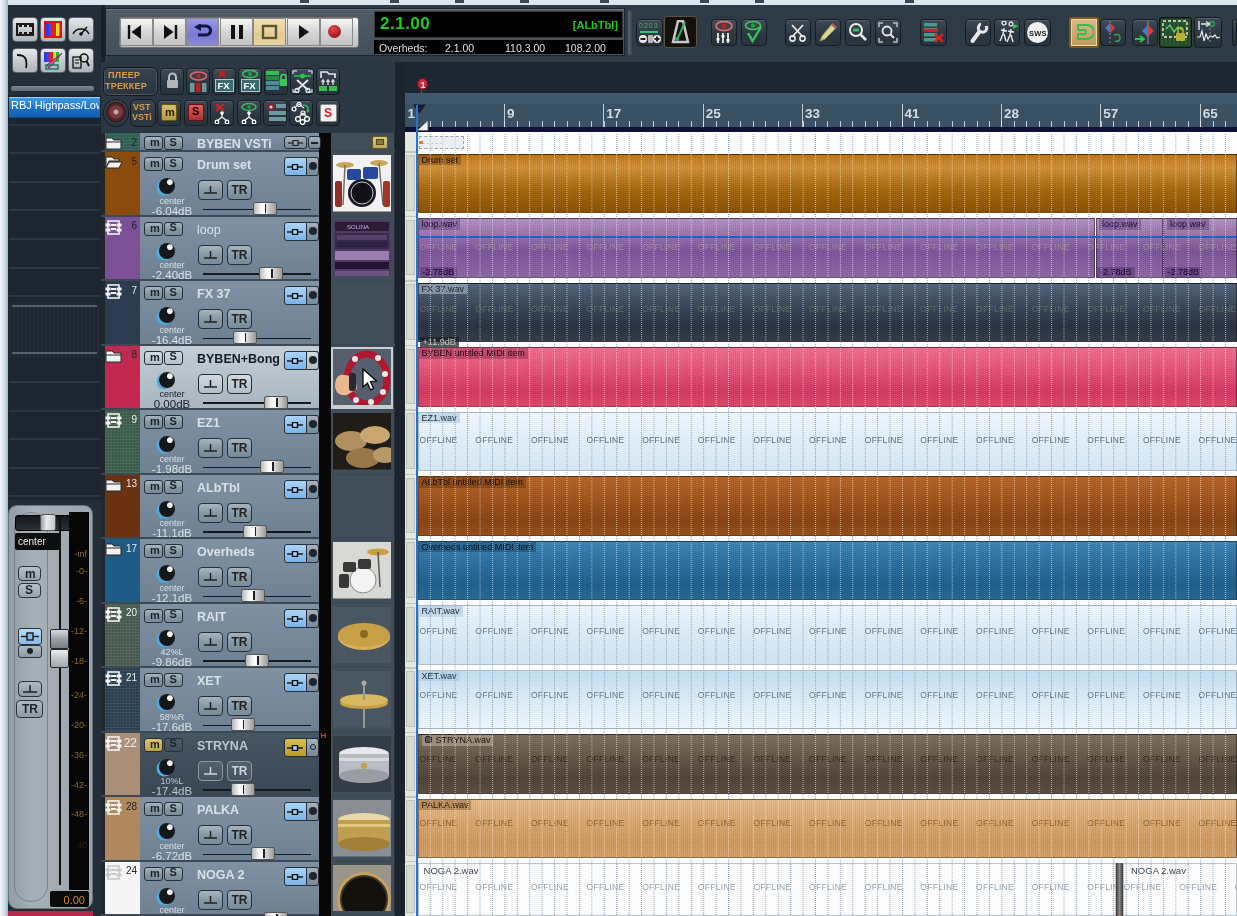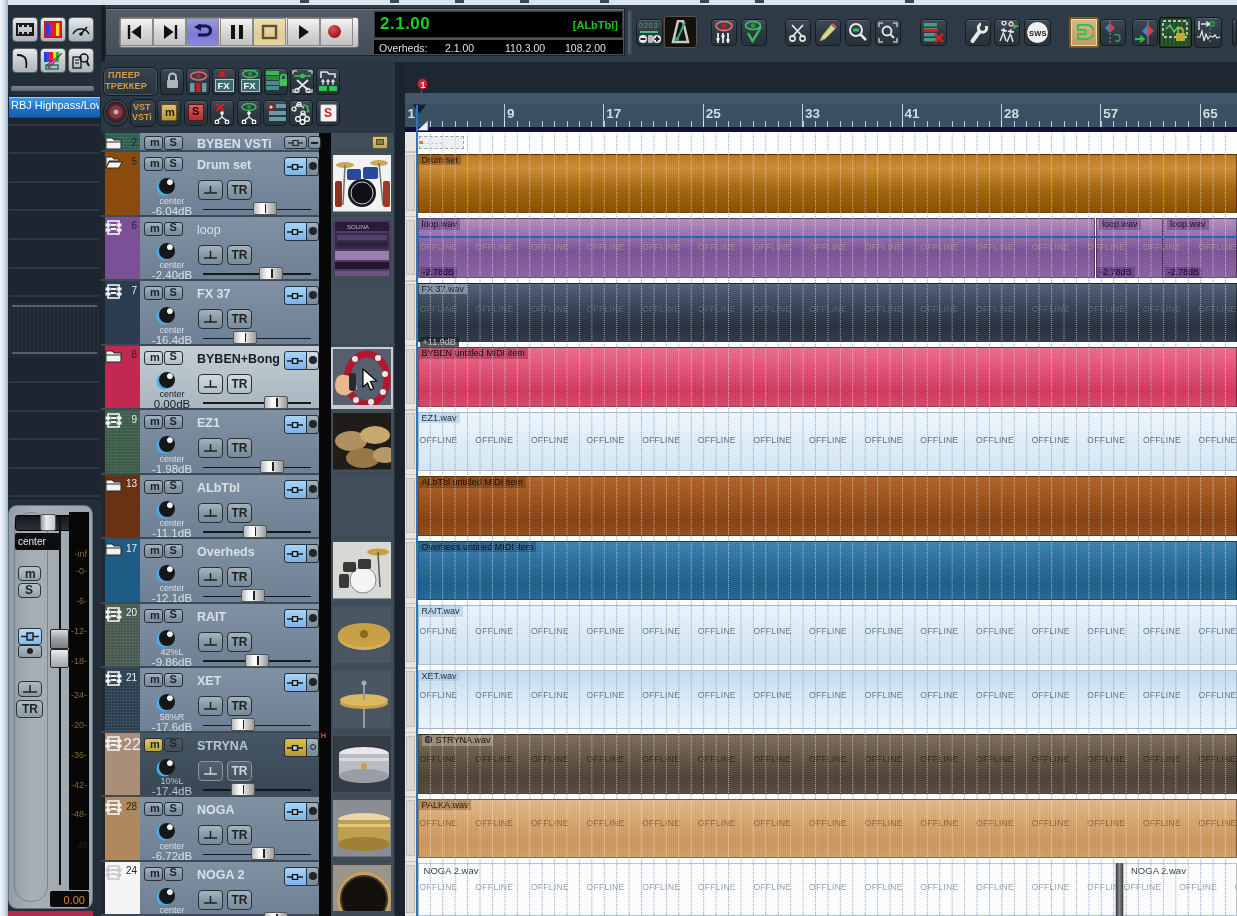--- a/index.html
+++ b/index.html
@@ -834,21 +834,21 @@
 <div class="a" style="left:140px;top:732.5px;width:254px;height:62.5px;background:linear-gradient(#475663,#394754)"></div>
 <svg class="a" style="left:105px;top:735.5px" width="17" height="15">
     <rect x="3" y="1" width="11" height="13" fill="none" stroke="#f2f2f2" stroke-width="1.6"></rect>
     <rect x="0.5" y="3.5" width="5" height="3" fill="#f2f2f2"></rect>
     <rect x="11.5" y="3.5" width="5" height="3" fill="#f2f2f2"></rect>
     <rect x="0.5" y="8.5" width="5" height="3" fill="#f2f2f2"></rect>
     <rect x="11.5" y="8.5" width="5" height="3" fill="#f2f2f2"></rect>
     <rect x="6" y="4" width="5" height="2" fill="#f2f2f2"></rect>
     <rect x="6" y="8" width="5" height="2" fill="#f2f2f2"></rect>
   </svg>
-<div class="a" style="left:123px;top:736.0px;font-size:16px;color:#e8eef2;width:14px;text-align:right">22</div>
+<div class="a" style="left:123px;top:736.0px;font-size:12px;color:#e8eef2;width:14px;text-align:right">22</div>
 <div class="a" style="left:318.5px;top:732.5px;width:12px;height:64.5px;background:#070707"></div>
 <div class="a" style="left:330.5px;top:732.5px;width:63.5px;height:62.5px;background:#414e5a"></div>
 <svg class="a" style="left:333px;top:735.5px" width="58" height="56.5">
     <rect width="58" height="56.5" fill="#343c46"></rect>
     <ellipse cx="31" cy="18" rx="25" ry="7" fill="#e8e8ea"></ellipse>
     <rect x="6" y="18" width="50" height="22" fill="#b8bcc2"></rect>
     <ellipse cx="31" cy="40" rx="25" ry="7" fill="#9a9ea4"></ellipse>
     <rect x="6" y="22" width="50" height="3" fill="#d8dade"></rect>
     <circle cx="31" cy="30" r="3" fill="#c8a040"></circle>
   </svg>
@@ -896,21 +896,21 @@
     <rect width="58" height="56.5" fill="#8a8e94"></rect>
     <ellipse cx="31" cy="20" rx="26" ry="7" fill="#e8d8a8"></ellipse>
     <rect x="5" y="20" width="52" height="24" fill="#c0a050"></rect>
     <ellipse cx="31" cy="44" rx="26" ry="7" fill="#a08038"></ellipse>
     <rect x="5" y="24" width="52" height="3" fill="#e0c878"></rect>
   </svg>
 <div class="a" style="left:144px;top:802px;width:19px;height:14px;background:linear-gradient(#a6b4bf,#8496a4 55%,#7a8c9a);border:1px solid #273038;border-radius:3px"></div>
 <div class="a" style="left:150px;top:802px;font-size:11px;font-weight:bold;color:#1b242c">m</div>
 <div class="a" style="left:163.5px;top:802px;width:19px;height:14px;background:linear-gradient(#a6b4bf,#8496a4 55%,#7a8c9a);border:1px solid #273038;border-radius:3px"></div>
 <div class="a" style="left:169.5px;top:801.5px;font-size:11px;font-weight:bold;color:#1b242c">S</div>
-<div class="a" style="left:197px;top:803px;font-size:12.5px;font-weight:bold;color:#d8e0e7">NOGA</div>
+<div class="a" style="left:197px;top:803px;font-size:12.5px;font-weight:bold;color:#d8e0e7">PALKA</div>
 <div class="a" style="left:283.5px;top:802px;width:23px;height:19px;background:linear-gradient(#a8d4f8,#7cb4e8);border:1px solid #273038;border-radius:3px 0 0 3px"></div>
 <svg class="a" style="left:287px;top:809px" width="16" height="6">
     <line x1="0" y1="3" x2="16" y2="3" stroke="#111" stroke-width="1.4"></line>
     <rect x="5.5" y="0.5" width="5" height="5" fill="#a8d4f8" stroke="#111" stroke-width="1.4"></rect>
   </svg>
 <div class="a" style="left:306.5px;top:802px;width:12px;height:19px;background:linear-gradient(#a6b4bf,#8496a4 55%,#7a8c9a);border:1px solid #273038;border-left:none;border-radius:0 3px 3px 0"></div>
 <div class="a" style="left:308.5px;top:807px;width:8px;height:8px;background:#20262c;border-radius:50%"></div>
 <div class="a kn" style="left:159px;top:823px"></div>
 <div class="a" style="left:197.5px;top:825px;width:25px;height:20px;background:linear-gradient(#a6b4bf,#8496a4 55%,#7a8c9a);border:1px solid #273038;border-radius:4px"></div>
 <svg class="a" style="left:204px;top:830px" width="13" height="10">

